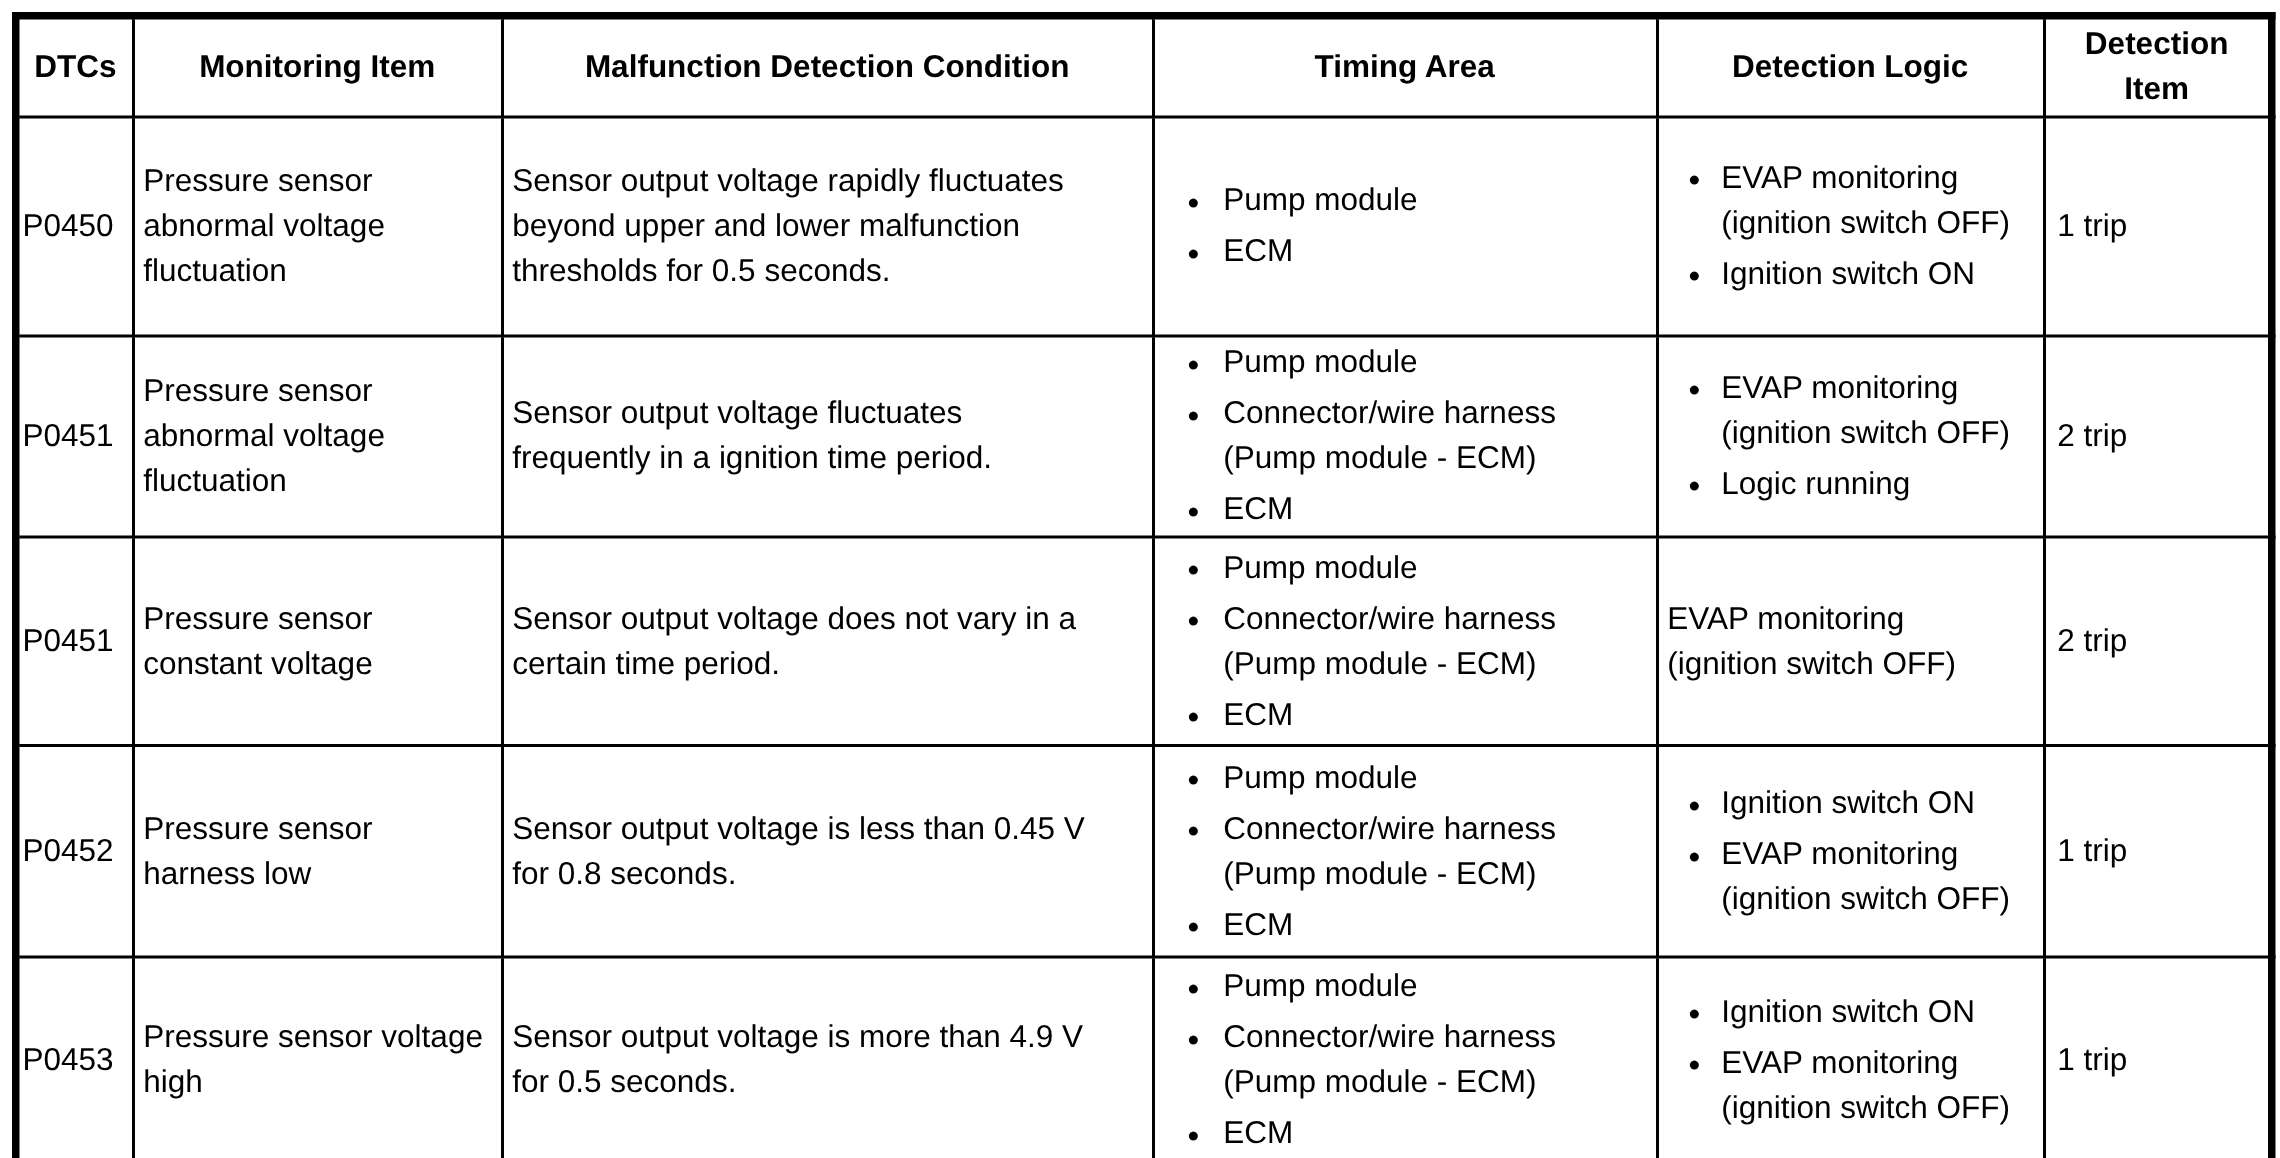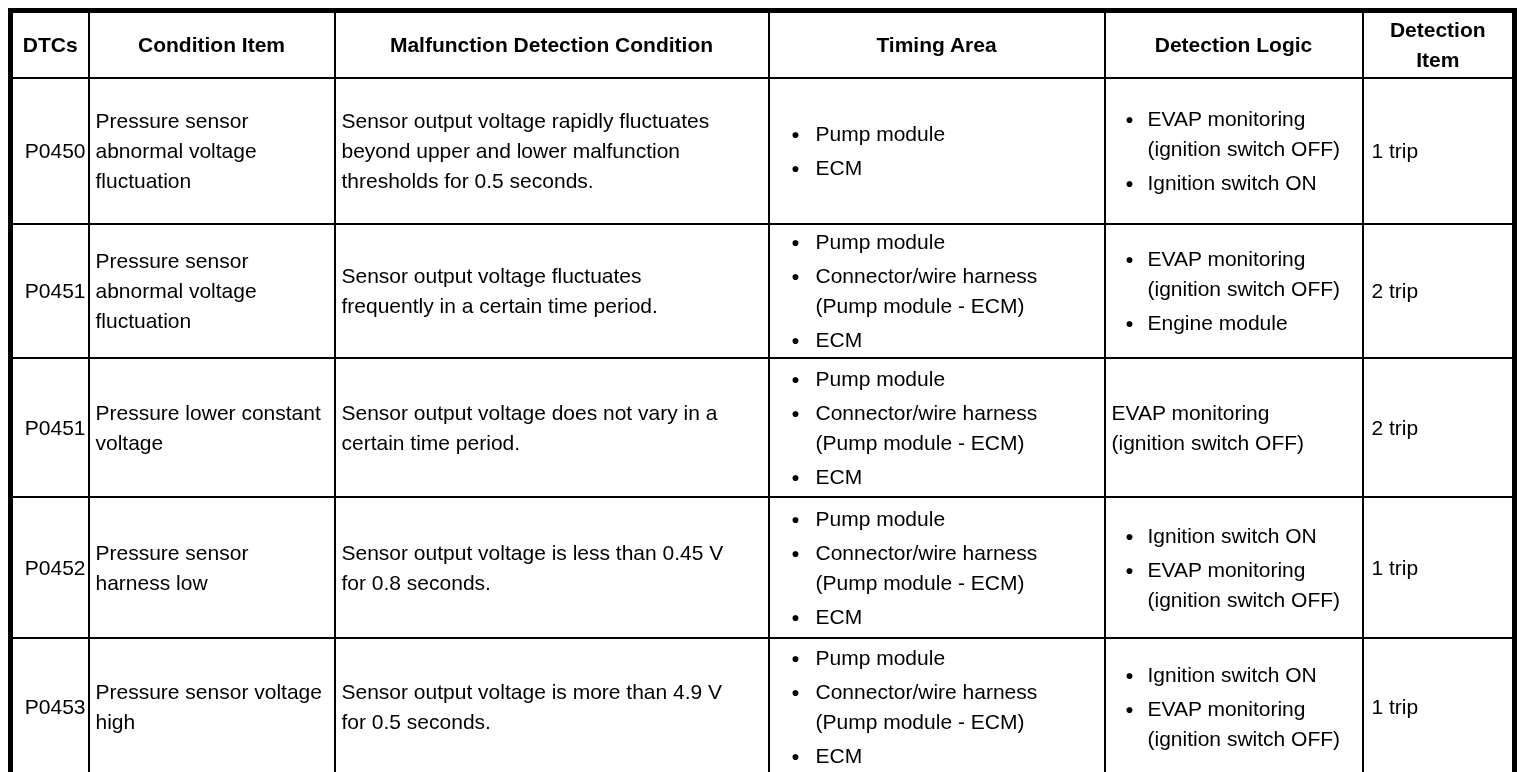--- a/index.html
+++ b/index.html
@@ -46,21 +46,21 @@
   col.c-dt  { width: 258px; }
   col.c-dl  { width: 152px; }
 
   tr.hdr    { height: 62px; }
   tr.r0     { height: 146px; }
   tr.r1     { height: 127px; }
   tr.r2     { height: 139px; }
   tr.r3     { height: 141px; }
   tr.r4     { height: 139px; }
 
-  td.dtc  { padding: 2px 2px; text-align: right; }
+  td.dtc  { padding: 2px 2px; }
   td.cond { padding-right: 42px; margin-left: 32px; }
   td.dl   { padding-left: 8px; margin-left: 12px; }
 
   .blist {
     display: flex;
     flex-direction: column;
     gap: 4px;
   }
   .bitem {
     display: flex;
@@ -86,21 +86,21 @@
         <col class="c-mi">
         <col class="c-cond">
         <col class="c-ta">
         <col class="c-dt">
         <col class="c-dl">
     </colgroup>
 
     <tbody>
         <tr class="hdr">
       <th>DTCs</th>
-      <th>Condition Item</th>
+      <th>Monitoring Item</th>
       <th>Malfunction Detection Condition</th>
       <th>Timing Area</th>
       <th>Detection Logic</th>
       <th>Detection Item</th>
     </tr>
 
     <tr class="r0">
       <td class="dtc">P0450</td>
       <td>Pressure sensor abnormal voltage fluctuation</td>
       <td class="cond">Sensor output voltage rapidly fluctuates beyond upper and lower malfunction thresholds for 0.5 seconds.</td>
@@ -127,55 +127,55 @@
             <span class="btxt">Ignition switch ON</span>
           </div>
         </div>
       </td>
       <td class="dl">1 trip</td>
     </tr>
 
     <tr class="r1">
       <td class="dtc">P0451</td>
       <td>Pressure sensor abnormal voltage fluctuation</td>
-      <td class="cond">Sensor output voltage fluctuates frequently in a certain time period.</td>
-      <td class="ta">
-        <div class="blist">
-          <div class="bitem">
-            <span class="dot">●</span>
-            <span class="btxt">Pump module</span>
-          </div>
-          <div class="bitem">
-            <span class="dot">●</span>
-            <span class="btxt">Connector/wire harness (Pump module - ECM)</span>
-          </div>
-          <div class="bitem">
-            <span class="dot">●</span>
-            <span class="btxt">ECM</span>
-          </div>
-        </div>
-      </td>
-      <td class="dt">
-        <div class="blist">
-          <div class="bitem">
-            <span class="dot">●</span>
-            <span class="btxt">EVAP monitoring (ignition switch OFF)</span>
-          </div>
-          <div class="bitem">
-            <span class="dot">●</span>
-            <span class="btxt">Engine module</span>
+      <td class="cond">Sensor output voltage fluctuates frequently in a ignition time period.</td>
+      <td class="ta">
+        <div class="blist">
+          <div class="bitem">
+            <span class="dot">●</span>
+            <span class="btxt">Pump module</span>
+          </div>
+          <div class="bitem">
+            <span class="dot">●</span>
+            <span class="btxt">Connector/wire harness (Pump module - ECM)</span>
+          </div>
+          <div class="bitem">
+            <span class="dot">●</span>
+            <span class="btxt">ECM</span>
+          </div>
+        </div>
+      </td>
+      <td class="dt">
+        <div class="blist">
+          <div class="bitem">
+            <span class="dot">●</span>
+            <span class="btxt">EVAP monitoring (ignition switch OFF)</span>
+          </div>
+          <div class="bitem">
+            <span class="dot">●</span>
+            <span class="btxt">Logic running</span>
           </div>
         </div>
       </td>
       <td class="dl">2 trip</td>
     </tr>
 
     <tr class="r2">
       <td class="dtc">P0451</td>
-      <td>Pressure lower constant voltage</td>
+      <td>Pressure sensor constant voltage</td>
       <td class="cond">Sensor output voltage does not vary in a certain time period.</td>
       <td class="ta">
         <div class="blist">
           <div class="bitem">
             <span class="dot">●</span>
             <span class="btxt">Pump module</span>
           </div>
           <div class="bitem">
             <span class="dot">●</span>
             <span class="btxt">Connector/wire harness (Pump module - ECM)</span>

